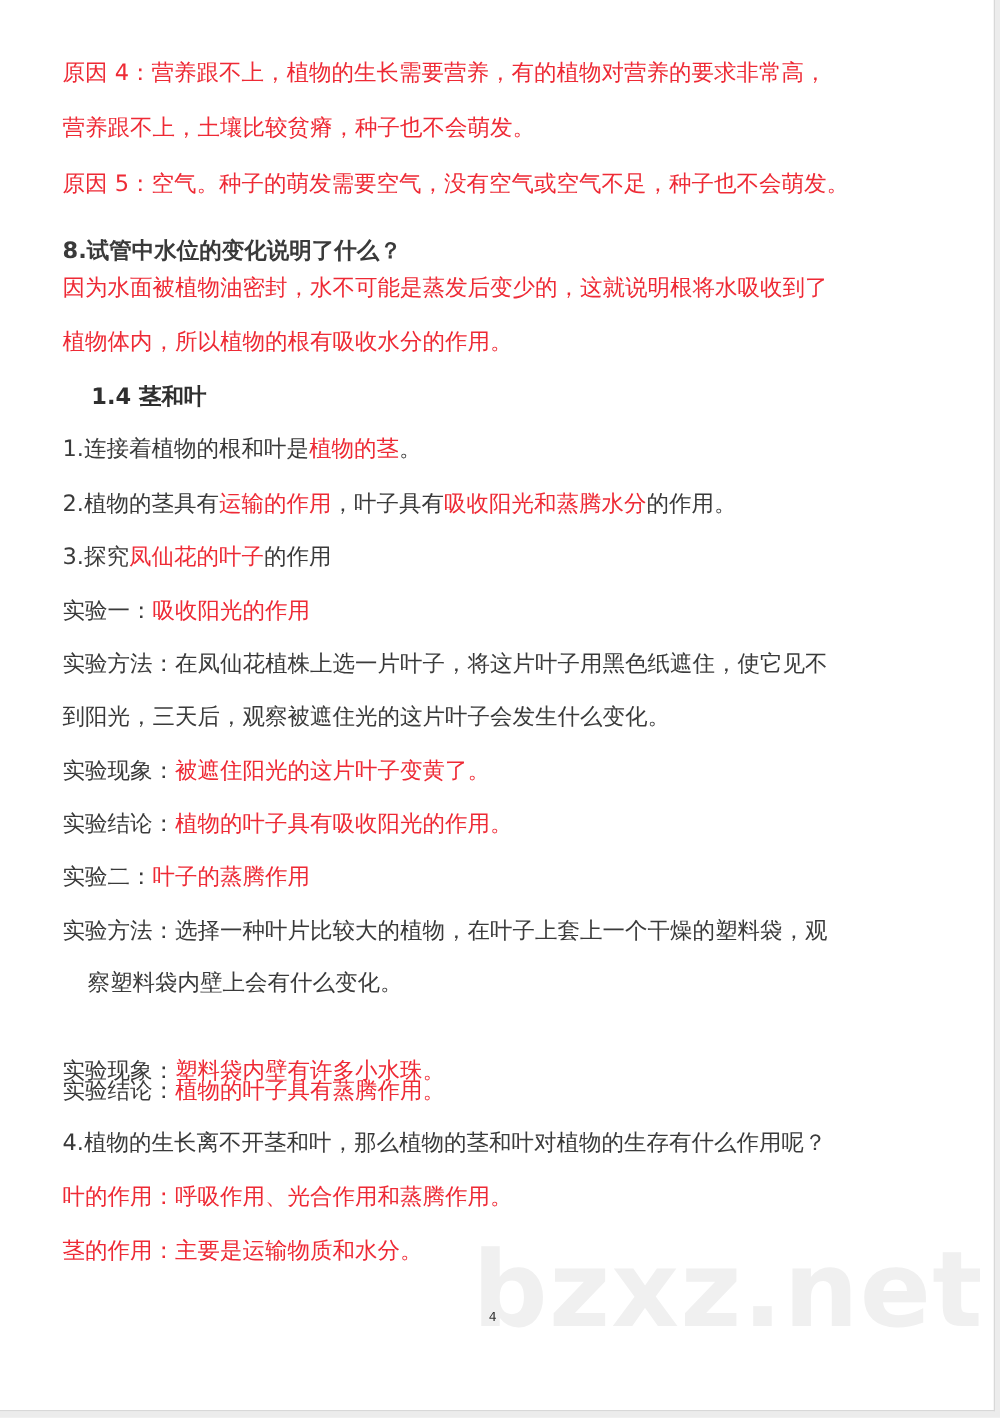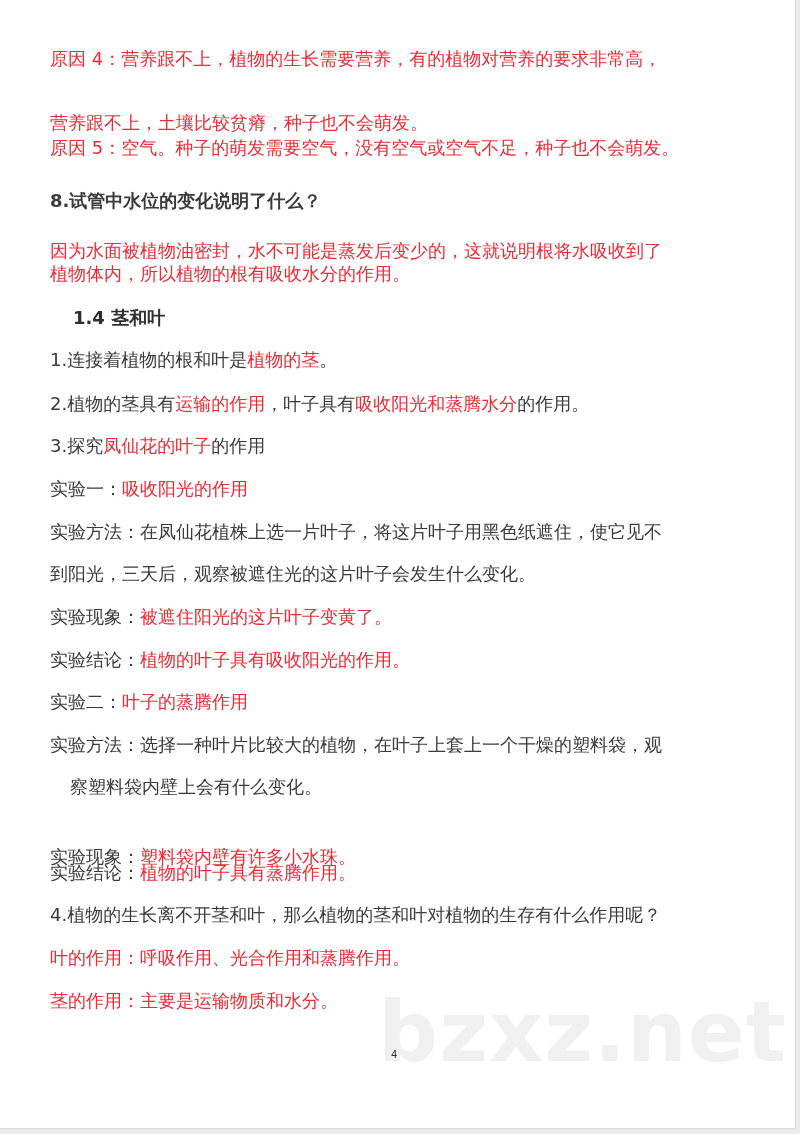--- a/index.html
+++ b/index.html
@@ -67,24 +67,24 @@
       color: #333333;
     }
   </style>
 </head>
 <body>
 
 <div class="page">
   <div class="watermark">bzxz.net</div>
   <div class="content" id="content">
       <div class="line" style="top: 0px;"><span class="red">原因 4：营养跟不上，植物的生长需要营养，有的植物对营养的要求非常高，</span></div>
-      <div class="line" style="top: 44px; margin-top: 20px;"><span class="red">营养跟不上，土壤比较贫瘠，种子也不会萌发。</span></div>
+      <div class="line" style="top: 44px;"><span class="red">营养跟不上，土壤比较贫瘠，种子也不会萌发。</span></div>
       <div class="line" style="top: 89px;"><span class="red">原因 5：空气。种子的萌发需要空气，没有空气或空气不足，种子也不会萌发。</span></div>
       <div class="line" style="top: 142px; font-weight: bold;"><span class="dark">8.试管中水位的变化说明了什么？</span></div>
-      <div class="line" style="top: 172px; margin-top: 20px;"><span class="red">因为水面被植物油密封，水不可能是蒸发后变少的，这就说明根将水吸收到了</span></div>
+      <div class="line" style="top: 172px;"><span class="red">因为水面被植物油密封，水不可能是蒸发后变少的，这就说明根将水吸收到了</span></div>
       <div class="line" style="top: 215px;"><span class="red">植物体内，所以植物的根有吸收水分的作用。</span></div>
       <div class="line" style="top: 259px;"><span class="heading">1.4 茎和叶</span></div>
       <div class="line" style="top: 301px;"><span class="dark">1.连接着植物的根和叶是</span><span class="red">植物的茎</span><span class="dark">。</span></div>
       <div class="line" style="top: 345px;"><span class="dark">2.植物的茎具有</span><span class="red">运输的作用</span><span class="dark">，叶子具有</span><span class="red">吸收阳光和蒸腾水分</span><span class="dark">的作用。</span></div>
       <div class="line" style="top: 387px;"><span class="dark">3.探究</span><span class="red">凤仙花的叶子</span><span class="dark">的作用</span></div>
       <div class="line" style="top: 430px;"><span class="dark">实验一：</span><span class="red">吸收阳光的作用</span></div>
       <div class="line" style="top: 473px;"><span class="dark">实验方法：在凤仙花植株上选一片叶子，将这片叶子用黑色纸遮住，使它见不</span></div>
       <div class="line" style="top: 515px;"><span class="dark">到阳光，三天后，观察被遮住光的这片叶子会发生什么变化。</span></div>
       <div class="line" style="top: 558px;"><span class="dark">实验现象：</span><span class="red">被遮住阳光的这片叶子变黄了。</span></div>
       <div class="line" style="top: 601px;"><span class="dark">实验结论：</span><span class="red">植物的叶子具有吸收阳光的作用。</span></div>

